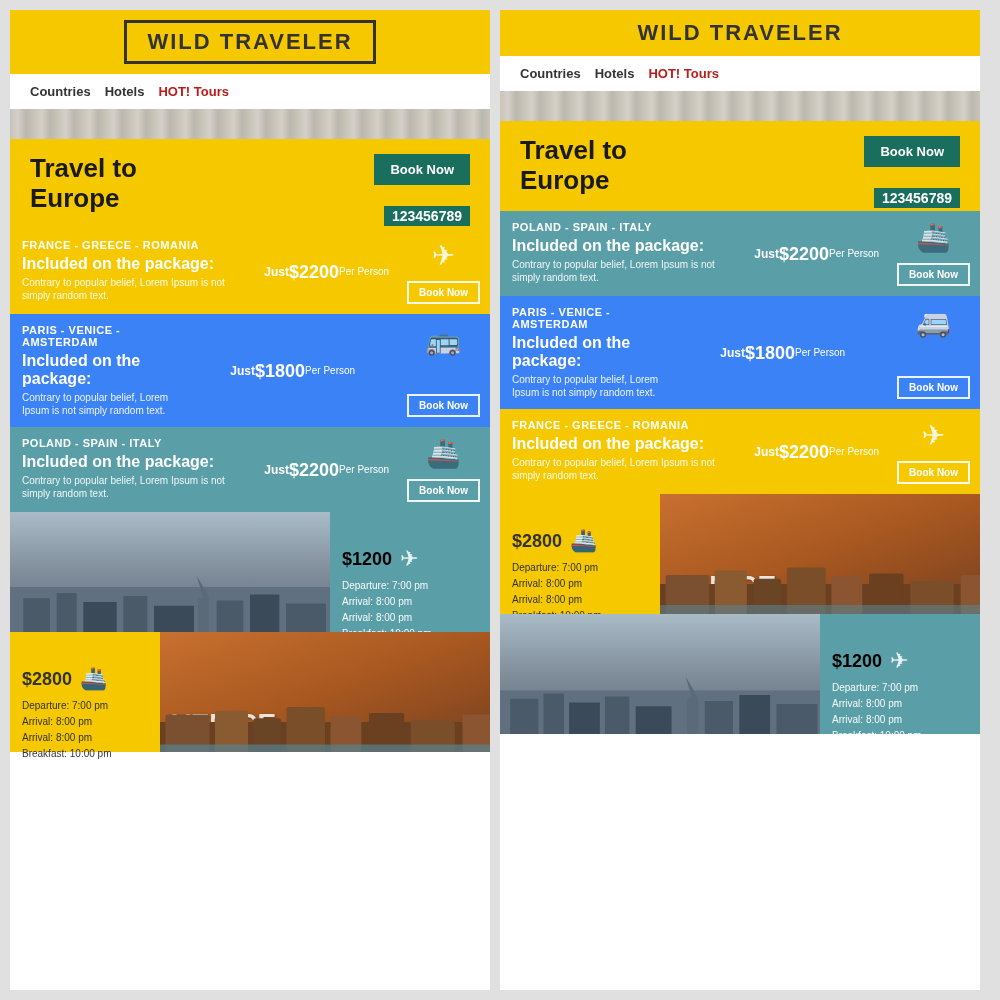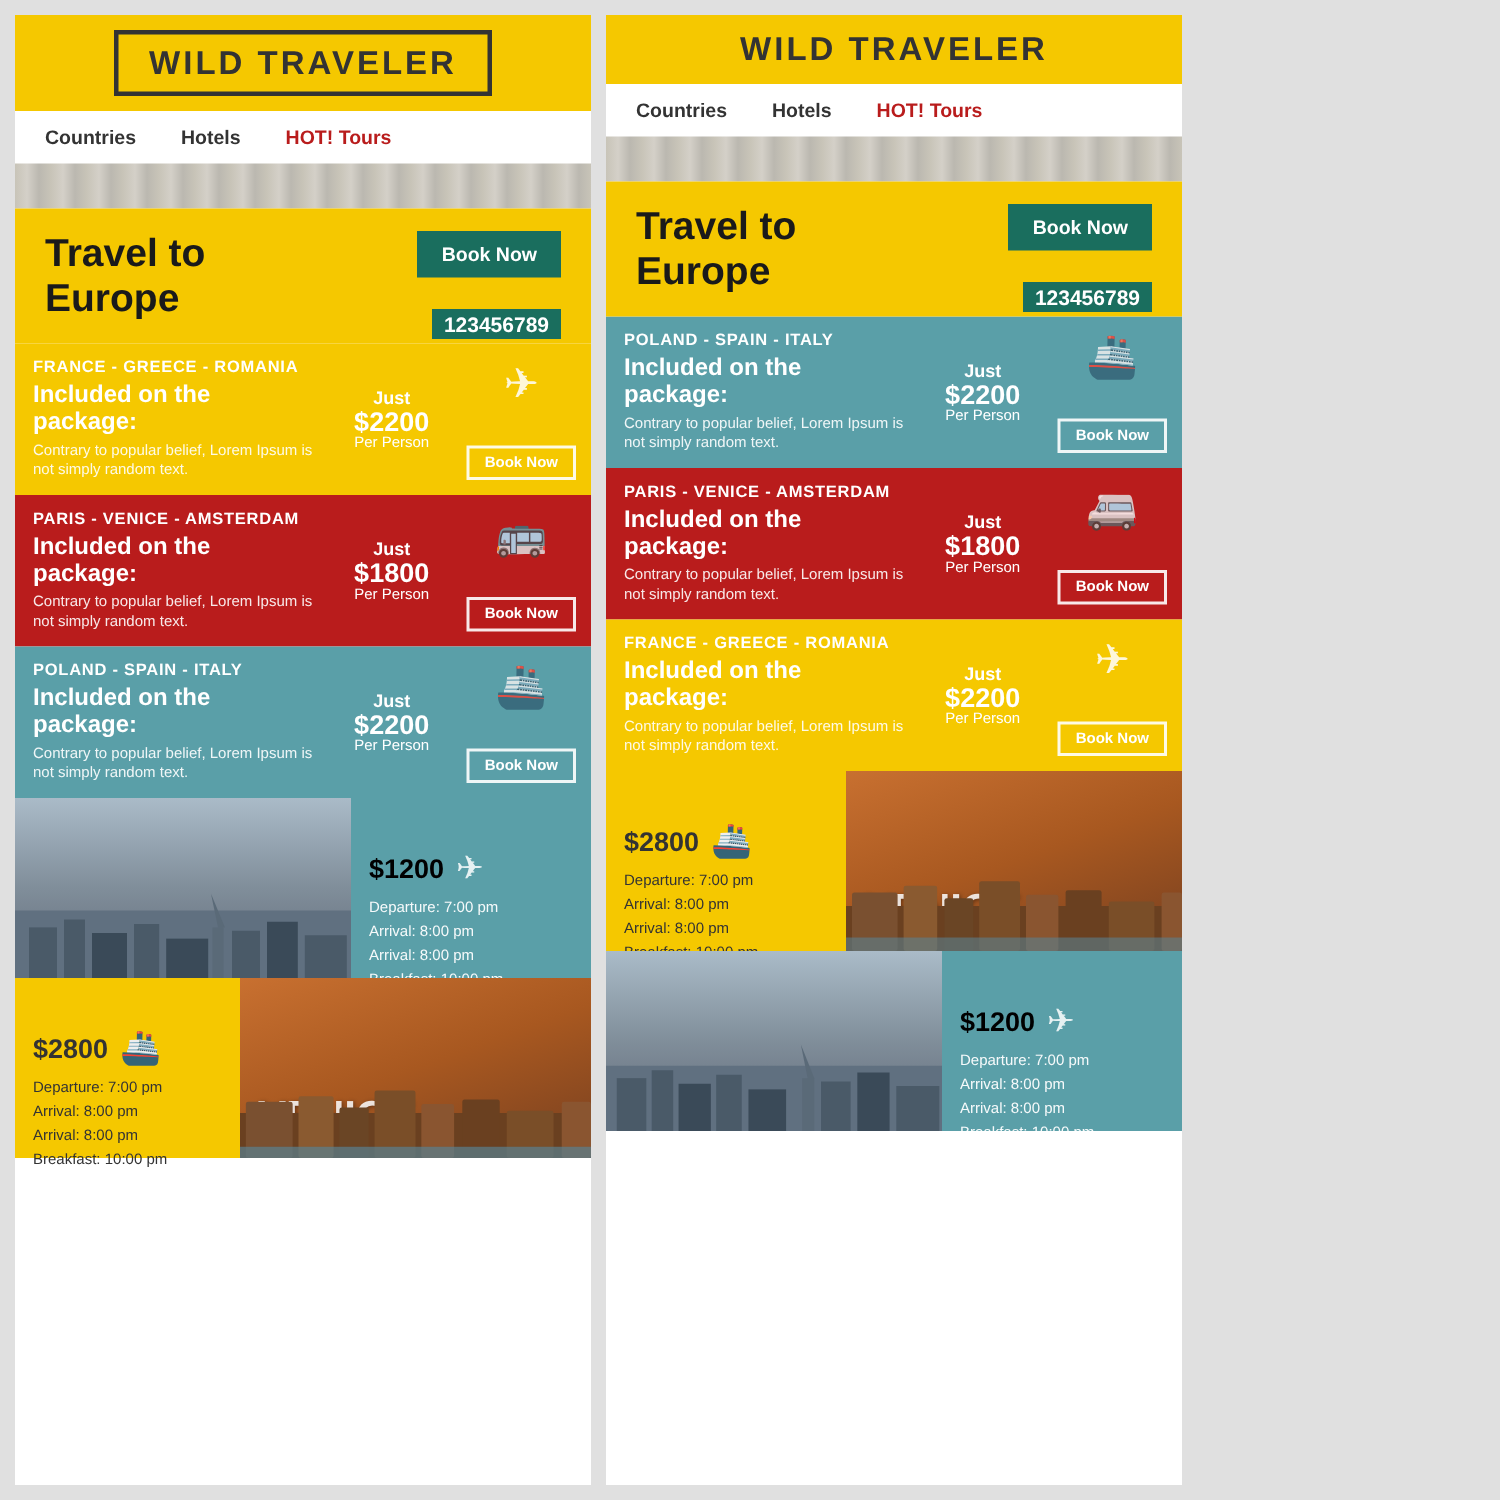--- a/index.html
+++ b/index.html
@@ -8,21 +8,21 @@
       height: 1000px;
       background: #e0e0e0;
       display: flex;
       gap: 10px;
       padding: 10px;
       font-family: Arial, sans-serif;
       overflow: hidden;
     }
 
     .panel {
-      width: 384px;
+      width: 480px;
       background: #fff;
       display: flex;
       flex-direction: column;
       overflow: hidden;
     }
 
     
     .header {
       background: #f5c800;
       padding: 10px 15px;
@@ -38,21 +38,21 @@
       font-weight: 900;
       color: #333;
       letter-spacing: 2px;
     }
 
     
     .nav {
       background: #fff;
       display: flex;
       padding: 10px 20px;
-      gap: 30px;
+      gap: 14px;
       align-items: center;
     }
     .nav-item {
       font-size: 13px;
       font-weight: 600;
       color: #333;
       cursor: pointer;
     }
     .nav-item.hot {
       color: #b91c1c;
@@ -126,21 +126,21 @@
       margin-bottom: 3px;
     }
     .package-desc {
       font-size: 10px;
       color: rgba(255,255,255,0.9);
       line-height: 1.3;
     }
     .package-center {
       padding: 10px 8px;
       display: flex;
-      flex-direction: column;
+      flex-direction: row;
       align-items: center;
       justify-content: center;
       min-width: 80px;
     }
     .package-just {
       font-size: 12px;
       font-weight: 700;
       color: #fff;
     }
     .package-price {
@@ -170,21 +170,21 @@
       border: 2px solid rgba(255,255,255,0.9);
       background: transparent;
       color: #fff;
       font-size: 10px;
       font-weight: 700;
       padding: 4px 10px;
       cursor: pointer;
     }
 
     .row-yellow { background: #f5c800; }
-    .row-green  { background: #b91c1c; }
+    .row-green  { background: #3b82f6; gap: 34px; }
     .row-teal   { background: #5a9fa8; justify-content: space-between; }
     .city-label {
       position: absolute;
       bottom: 12px;
       left: 12px;
       font-size: 28px;
       font-weight: 900;
       color: rgba(255,255,255,0.85);
       text-shadow: 1px 1px 3px rgba(0,0,0,0.4);
     }

